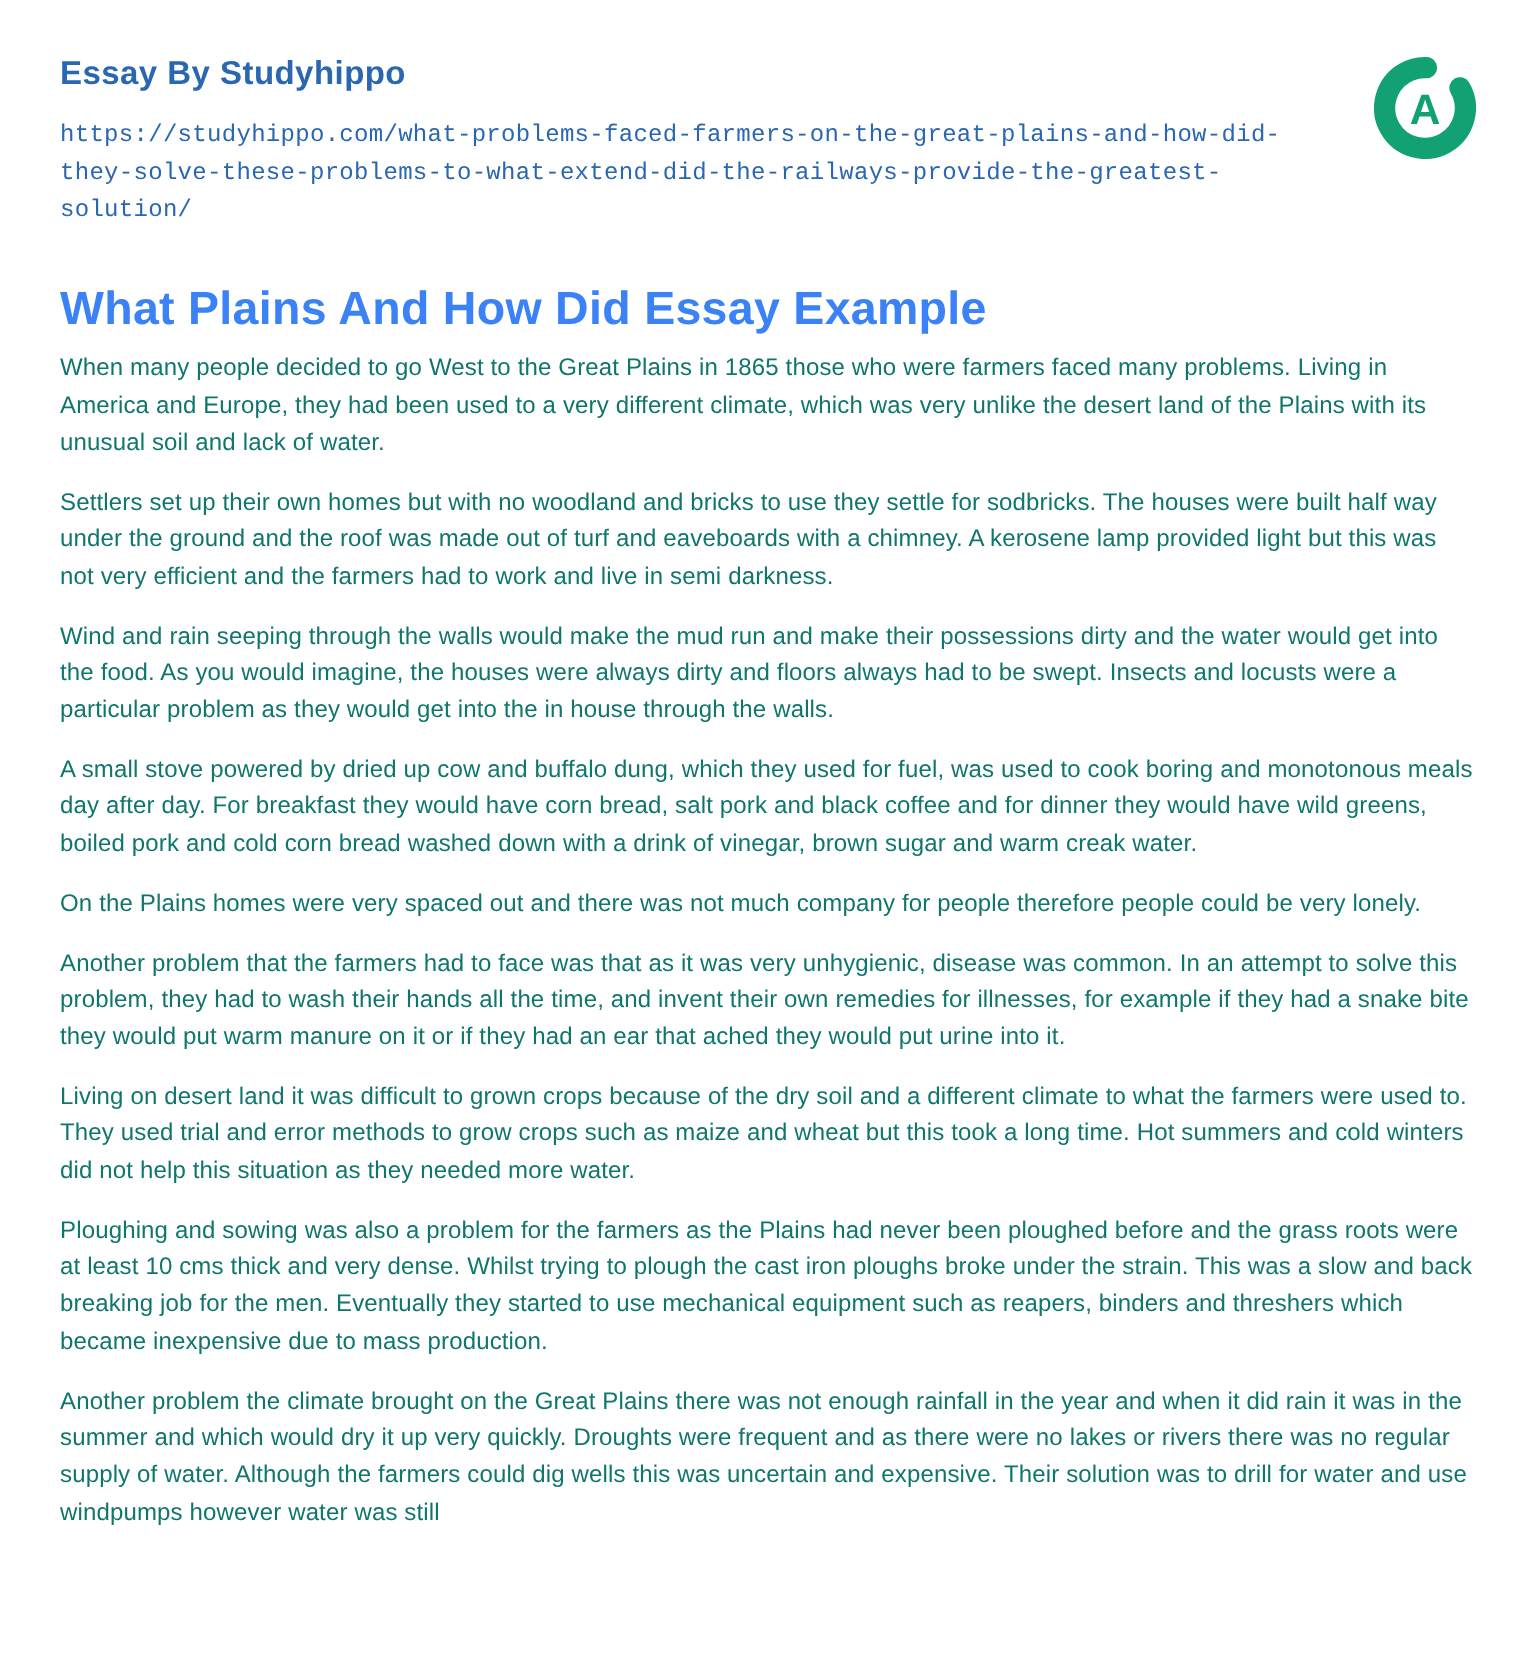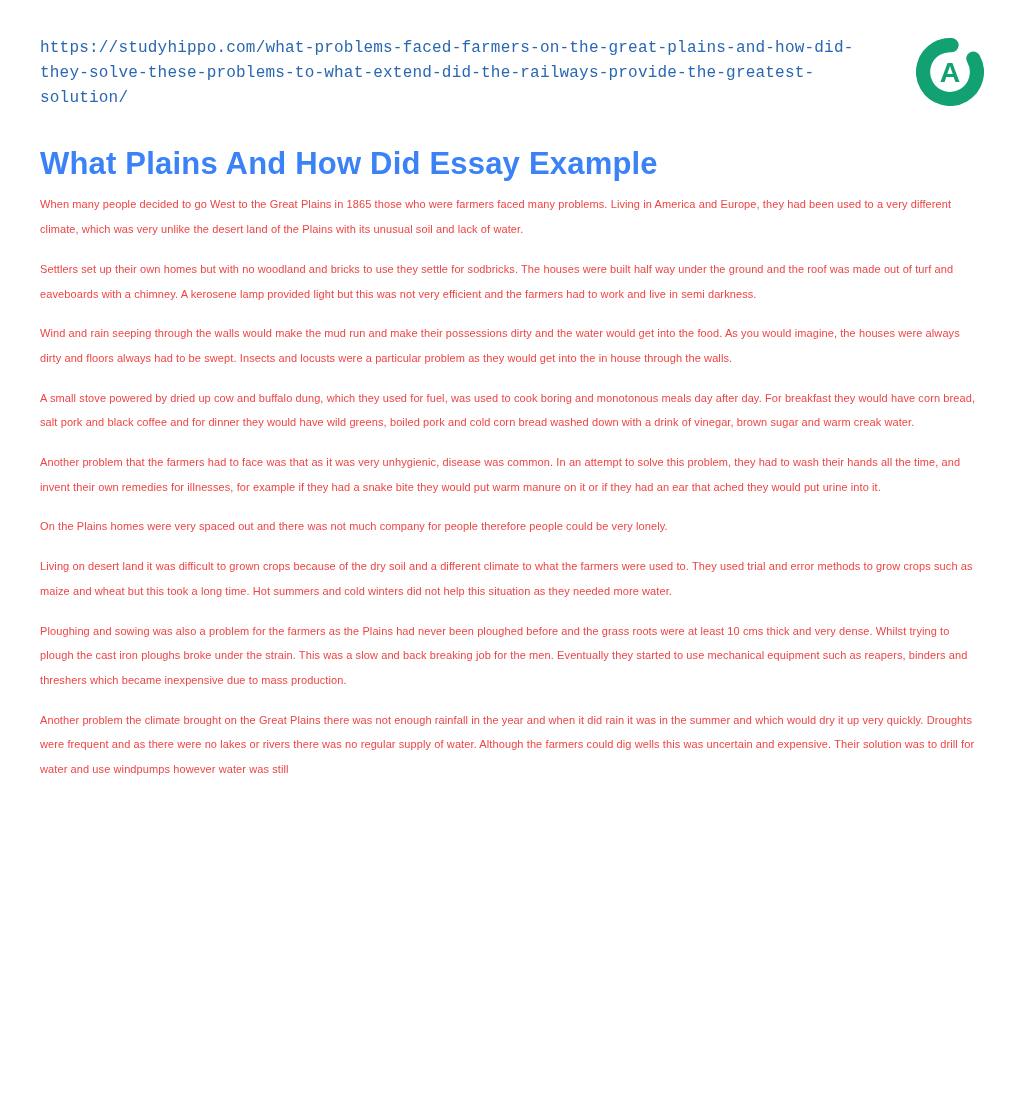--- a/index.html
+++ b/index.html
@@ -52,53 +52,54 @@
   .logo svg { width: 100%; height: 100%; display: block; }
   .essay-title {
     margin-top: 36px;
     margin-bottom: 10px;
     font-size: 31px;
     font-weight: 700;
     color: #3b82f6;
     letter-spacing: 0.2px;
   }
   .essay-body p {
-    font-size: 11px;
+    font-size: 16px;
     line-height: 24.7px;
-    color: #ef4444;
+    color: #0f766e;
     letter-spacing: 0.1px;
     margin-bottom: 15px;
     max-width: 944px;
   }
 </style>
 </head>
 <body>
 
 <div class="page">
 
   <header class="page-header">
     <div class="header-text">
+      <h2 class="byline">Essay By Studyhippo</h2>
       <a class="source-url" href="#">https://studyhippo.com/what-problems-faced-farmers-on-the-great-plains-and-how-did-they-solve-these-problems-to-what-extend-did-the-railways-provide-the-greatest-solution/</a>
     </div>
     <div class="logo">
       <svg viewBox="0 0 72 72" aria-hidden="true">
         <circle cx="36" cy="36" r="28.5" fill="none" stroke="#12a173" stroke-width="15" stroke-linecap="round" stroke-dasharray="150 29" transform="rotate(-30 36 36)"></circle>
         <text x="36" y="47" text-anchor="middle" font-size="30" font-weight="bold" fill="#12a173" font-family="Liberation Sans, sans-serif">A</text>
       </svg>
     </div>
   </header>
 
   <main>
     <h1 class="essay-title">What Plains And How Did Essay Example</h1>
     <div class="essay-body">
         <p>When many people decided to go West to the Great Plains in 1865 those who were farmers faced many problems. Living in America and Europe, they had been used to a very different climate, which was very unlike the desert land of the Plains with its unusual soil and lack of water.</p>
         <p>Settlers set up their own homes but with no woodland and bricks to use they settle for sodbricks. The houses were built half way under the ground and the roof was made out of turf and eaveboards with a chimney. A kerosene lamp provided light but this was not very efficient and the farmers had to work and live in semi darkness.</p>
         <p>Wind and rain seeping through the walls would make the mud run and make their possessions dirty and the water would get into the food. As you would imagine, the houses were always dirty and floors always had to be swept. Insects and locusts were a particular problem as they would get into the in house through the walls.</p>
         <p>A small stove powered by dried up cow and buffalo dung, which they used for fuel, was used to cook boring and monotonous meals day after day. For breakfast they would have corn bread, salt pork and black coffee and for dinner they would have wild greens, boiled pork and cold corn bread washed down with a drink of vinegar, brown sugar and warm creak water.</p>
+        <p>On the Plains homes were very spaced out and there was not much company for people therefore people could be very lonely.</p>
         <p>Another problem that the farmers had to face was that as it was very unhygienic, disease was common. In an attempt to solve this problem, they had to wash their hands all the time, and invent their own remedies for illnesses, for example if they had a snake bite they would put warm manure on it or if they had an ear that ached they would put urine into it.</p>
-        <p>On the Plains homes were very spaced out and there was not much company for people therefore people could be very lonely.</p>
         <p>Living on desert land it was difficult to grown crops because of the dry soil and a different climate to what the farmers were used to. They used trial and error methods to grow crops such as maize and wheat but this took a long time. Hot summers and cold winters did not help this situation as they needed more water.</p>
         <p>Ploughing and sowing was also a problem for the farmers as the Plains had never been ploughed before and the grass roots were at least 10 cms thick and very dense. Whilst trying to plough the cast iron ploughs broke under the strain. This was a slow and back breaking job for the men. Eventually they started to use mechanical equipment such as reapers, binders and threshers which became inexpensive due to mass production.</p>
         <p>Another problem the climate brought on the Great Plains there was not enough rainfall in the year and when it did rain it was in the summer and which would dry it up very quickly. Droughts were frequent and as there were no lakes or rivers there was no regular supply of water. Although the farmers could dig wells this was uncertain and expensive. Their solution was to drill for water and use windpumps however water was still</p>
       </div>
   </main>
 
 </div>
 
 </body></html>

